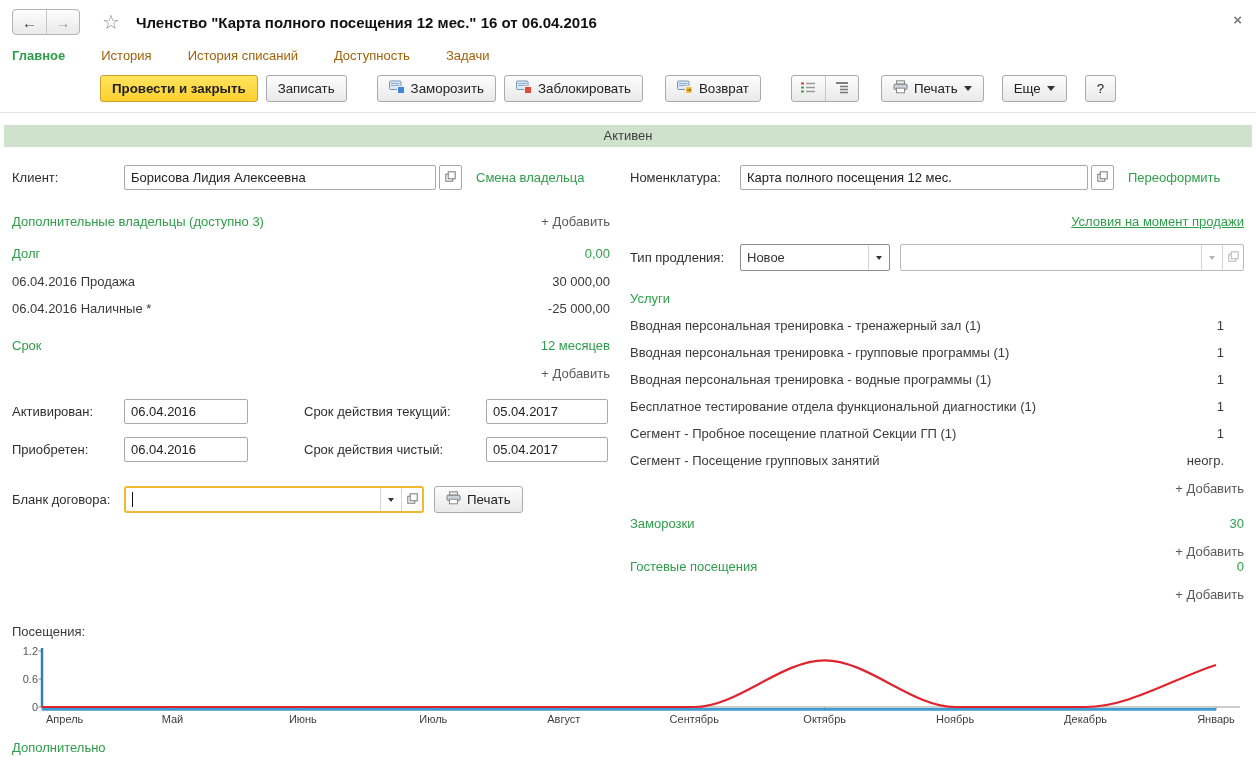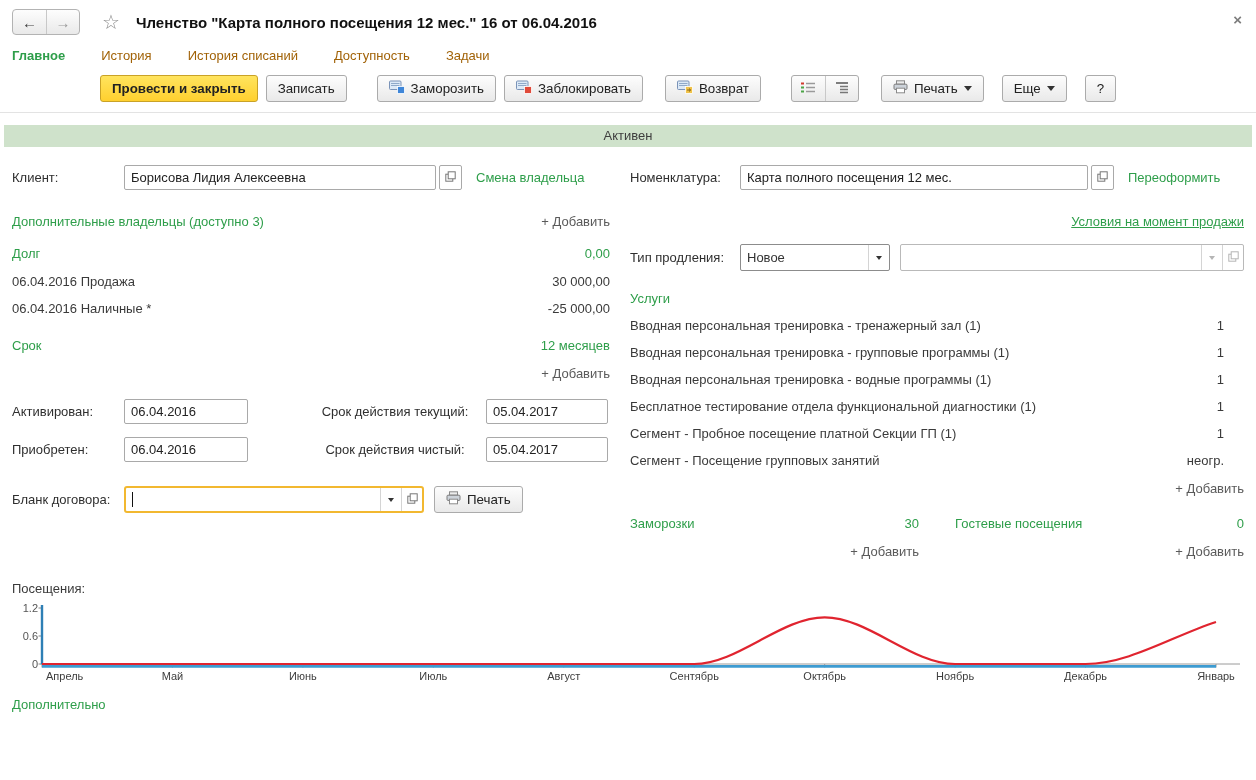--- a/index.html
+++ b/index.html
@@ -49,31 +49,31 @@
            display:flex;align-items:center;justify-content:center;background:#fff;}
   .glink{color:var(--green);white-space:nowrap;}
   .gtext{color:var(--green);}
   .underline{text-decoration:underline;}
   .addlink{color:#5a5a5a;}
   .sechead{display:flex;justify-content:space-between;align-items:baseline;}
   .listrow{display:flex;justify-content:space-between;align-items:baseline;color:#3a3a3a;}
   .r-add{text-align:right;}
   
   .dates{display:grid;grid-template-columns:112px 128px 1fr 124px;row-gap:13px;align-items:center;margin-top:18px;}
-  .dates .lbl2{padding-left:52px;white-space:nowrap;text-align:center;}
+  .dates .lbl2{padding-left:52px;white-space:nowrap;}
   
   .combo{display:flex;align-items:center;height:27px;background:#fff;border:1px solid var(--border);border-radius:2px;}
   .combo.focus{border:2px solid #f2b830;border-radius:3px;}
   .combo-text{flex:1;padding:0 6px;display:flex;align-items:center;min-width:0;}
   .combo-btn{width:21px;align-self:stretch;display:flex;align-items:center;justify-content:center;border-left:1px solid #d4d4d4;}
   .text-caret{display:inline-block;width:1px;height:15px;background:#111;}
   
   .svc{margin-top:12px;}
   .svc .qty{padding-right:20px;}
-  .duo{display:grid;grid-template-columns:1fr 1fr;column-gap:36px;margin-top:20px;}
+  .duo{display:grid;grid-template-columns:1fr;column-gap:36px;margin-top:20px;}
   
   .chart-block{padding:0 12px;margin-top:22px;}
   .chart-title{color:#3a3a3a;margin-bottom:2px;}
   .footer-link{padding:0 12px;margin-top:4px;}
   svg text{font-family:"Liberation Sans","DejaVu Sans",sans-serif;}
 </style>
 </head>
 <body>
 
 <div class="header">

